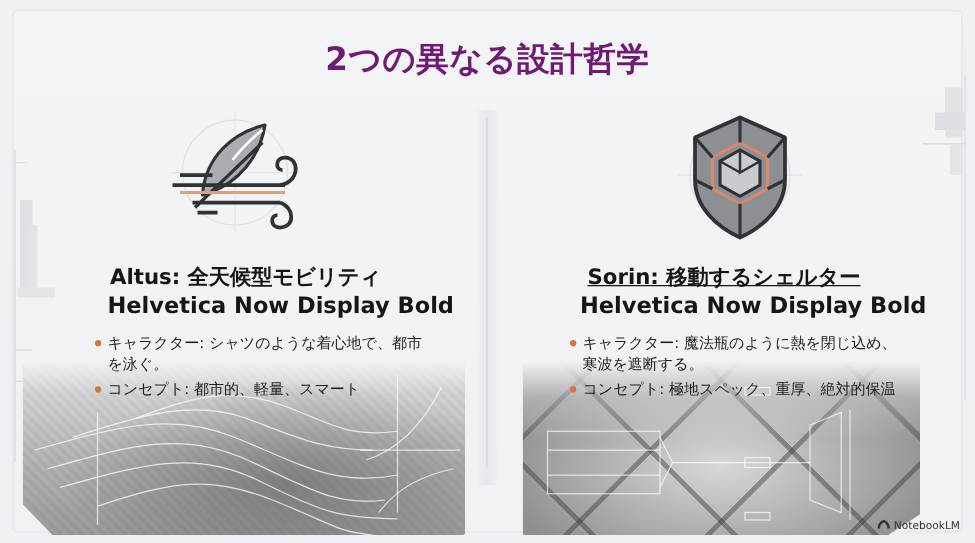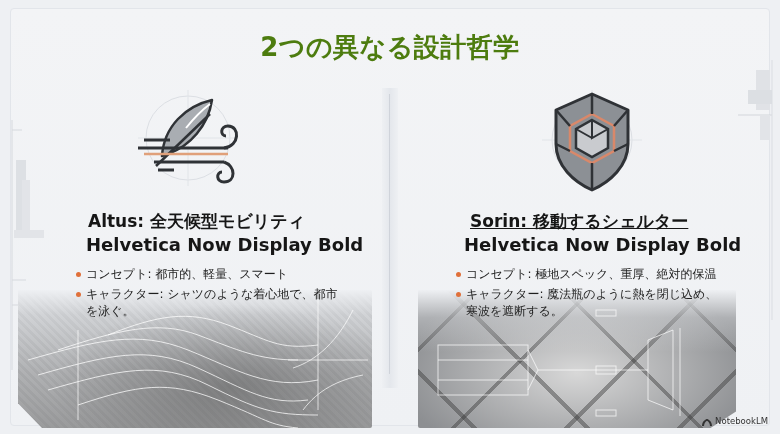--- a/index.html
+++ b/index.html
@@ -10,21 +10,21 @@
     color: #1b1b1b;
     position: relative;
   }
   .frame {
     position: absolute; left: 10px; top: 8px; width: 760px; height: 418px;
     border: 1px solid #e2e5ea; border-radius: 4px;
     background: linear-gradient(180deg, #f3f4f6 0%, #eff1f4 100%);
   }
   .title {
     position: absolute; left: 0; top: 30px; width: 780px; text-align: center;
-    font-size: 26px; font-weight: bold; letter-spacing: 0.5px; color: #4d7c0f;
+    font-size: 26px; font-weight: bold; letter-spacing: 0.5px; color: #701a75;
   }
   
   .deco-left { position: absolute; left: 8px; top: 120px; width: 40px; height: 250px; }
   .deco-right { position: absolute; left: 738px; top: 60px; width: 40px; height: 260px; }
 
   .divider {
     position: absolute; left: 382px; top: 88px; width: 16px; height: 300px;
     background: linear-gradient(90deg, #eef0f3, #e4e7ec 50%, #eef0f3);
   }
   .divider::after {
@@ -76,21 +76,21 @@
 
   .bullets { position: absolute; list-style: none; font-size: 12px; line-height: 17px; color: #1e1e1e; }
   .panel.left .bullets { left: 36px; top: 186px; width: 270px; }
   .panel.right .bullets { left: 36px; top: 186px; width: 270px; }
   .bullets li { position: relative; padding-left: 10px; margin-bottom: 3px; }
   .bullets li .dot {
     position: absolute; left: 0; top: 6px; width: 5px; height: 5px; border-radius: 50%;
   }
 
   .brand {
-    position: absolute; right: 12px; top: 416px; font-size: 8.5px; color: #333; display: flex; align-items: flex-end; gap: 3px;
+    position: absolute; right: 12px; top: 416px; font-size: 8.5px; color: #333; display: flex; align-items: flex-start; gap: 3px;
   }
   .brand-icon { width: 10px; height: 7px; }
 </style>
 </head>
 <body>
 
 <div class="frame"></div>
 
 <h1 class="title">2つの異なる設計哲学</h1>
 
@@ -149,25 +149,25 @@
     <path d="M96 62 C112 60,112 40,100 40 C92 40,92 50,98 50" fill="none" stroke="#2f3236" stroke-width="3"></path>
     <path d="M96 76 C108 80,108 96,96 96 C88 96,88 86,94 86" fill="none" stroke="#2f3236" stroke-width="3"></path>
   </svg>
 
   <div class="heading">Altus: 全天候型モビリティ</div>
   <div class="subheading">Helvetica Now Display Bold</div>
 
   <ul class="bullets">
     <li>
       <span class="dot" style="background:#e0703a"></span>
+      <span>キャラクター: シャツのような着心地で、都市を泳ぐ。</span>
+    </li>
+    <li>
+      <span class="dot" style="background:#e0703a"></span>
       <span>コンセプト: 都市的、軽量、スマート</span>
-    </li>
-    <li>
-      <span class="dot" style="background:#e0703a"></span>
-      <span>キャラクター: シャツのような着心地で、都市を泳ぐ。</span>
     </li>
   </ul>
 </section>
 
 <section class="panel right">
   <div class="texture">
     <svg width="318" height="138" viewBox="0 0 318 138">
       <g fill="none" stroke="rgba(255,255,255,0.7)" stroke-width="1">
         <rect x="20" y="55" width="90" height="50"></rect>
         <line x1="20" y1="70" x2="110" y2="70"></line>
@@ -193,25 +193,25 @@
     <path d="M60 34 L60 52 L76 43 M60 52 L44 43" fill="none" stroke="#2f3236" stroke-width="2"></path>
     <path d="M60 8 L60 28 M96 24 L82 40 M24 24 L38 40 M96 58 L82 65 M24 58 L38 65 M60 77 L60 104" stroke="#2f3236" stroke-width="2.5" fill="none"></path>
   </svg>
 
   <div class="heading">Sorin: 移動するシェルター</div>
   <div class="subheading">Helvetica Now Display Bold</div>
 
   <ul class="bullets">
     <li>
       <span class="dot" style="background:#e0703a"></span>
+      <span>キャラクター: 魔法瓶のように熱を閉じ込め、寒波を遮断する。</span>
+    </li>
+    <li>
+      <span class="dot" style="background:#e0703a"></span>
       <span>コンセプト: 極地スペック、重厚、絶対的保温</span>
-    </li>
-    <li>
-      <span class="dot" style="background:#e0703a"></span>
-      <span>キャラクター: 魔法瓶のように熱を閉じ込め、寒波を遮断する。</span>
     </li>
   </ul>
 </section>
 
 <div class="brand">
   <svg class="brand-icon" viewBox="0 0 10 7">
     <path d="M0 7 C0 2,4 0,5 0 C6 0,10 2,10 7 L8 7 C8 4,6 2,5 2 C4 2,2 4,2 7 Z" fill="#333"></path>
   </svg>
   <span>NotebookLM</span>
 </div>

